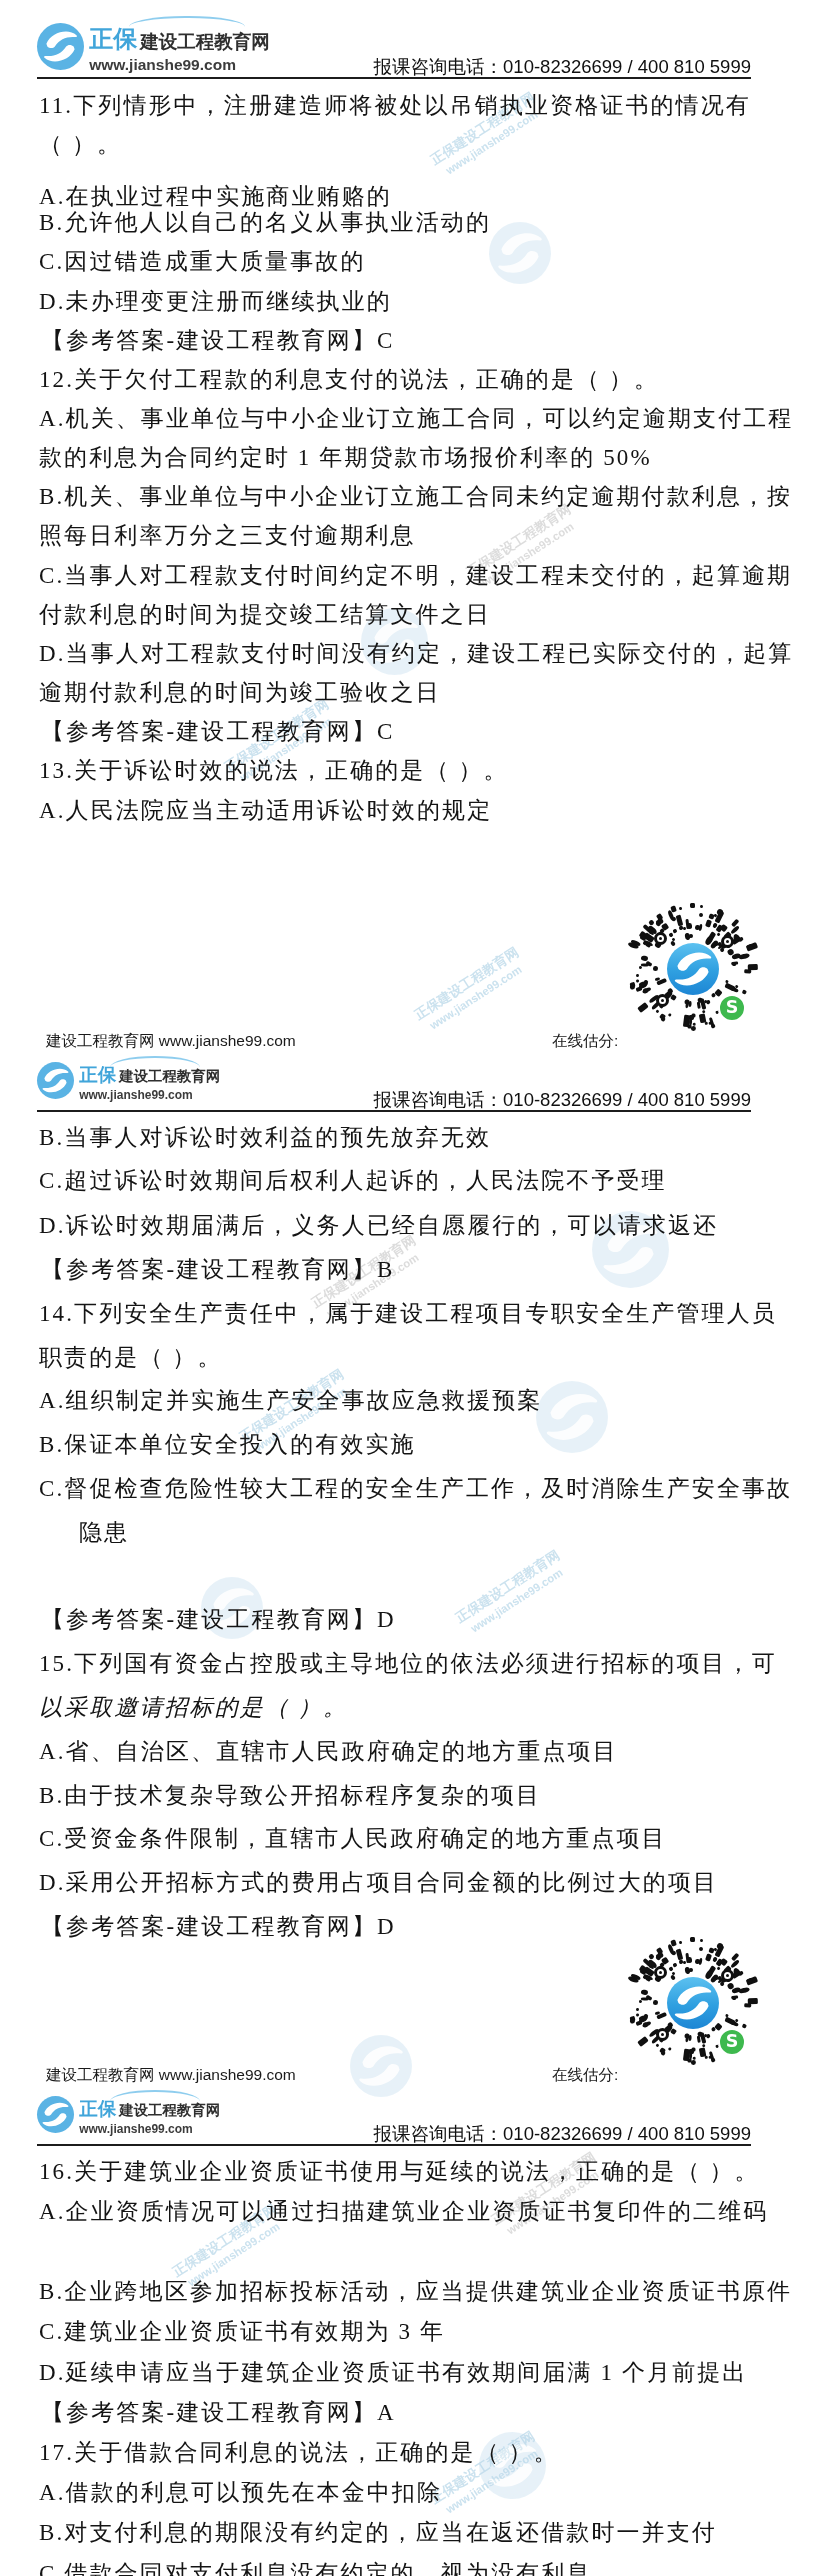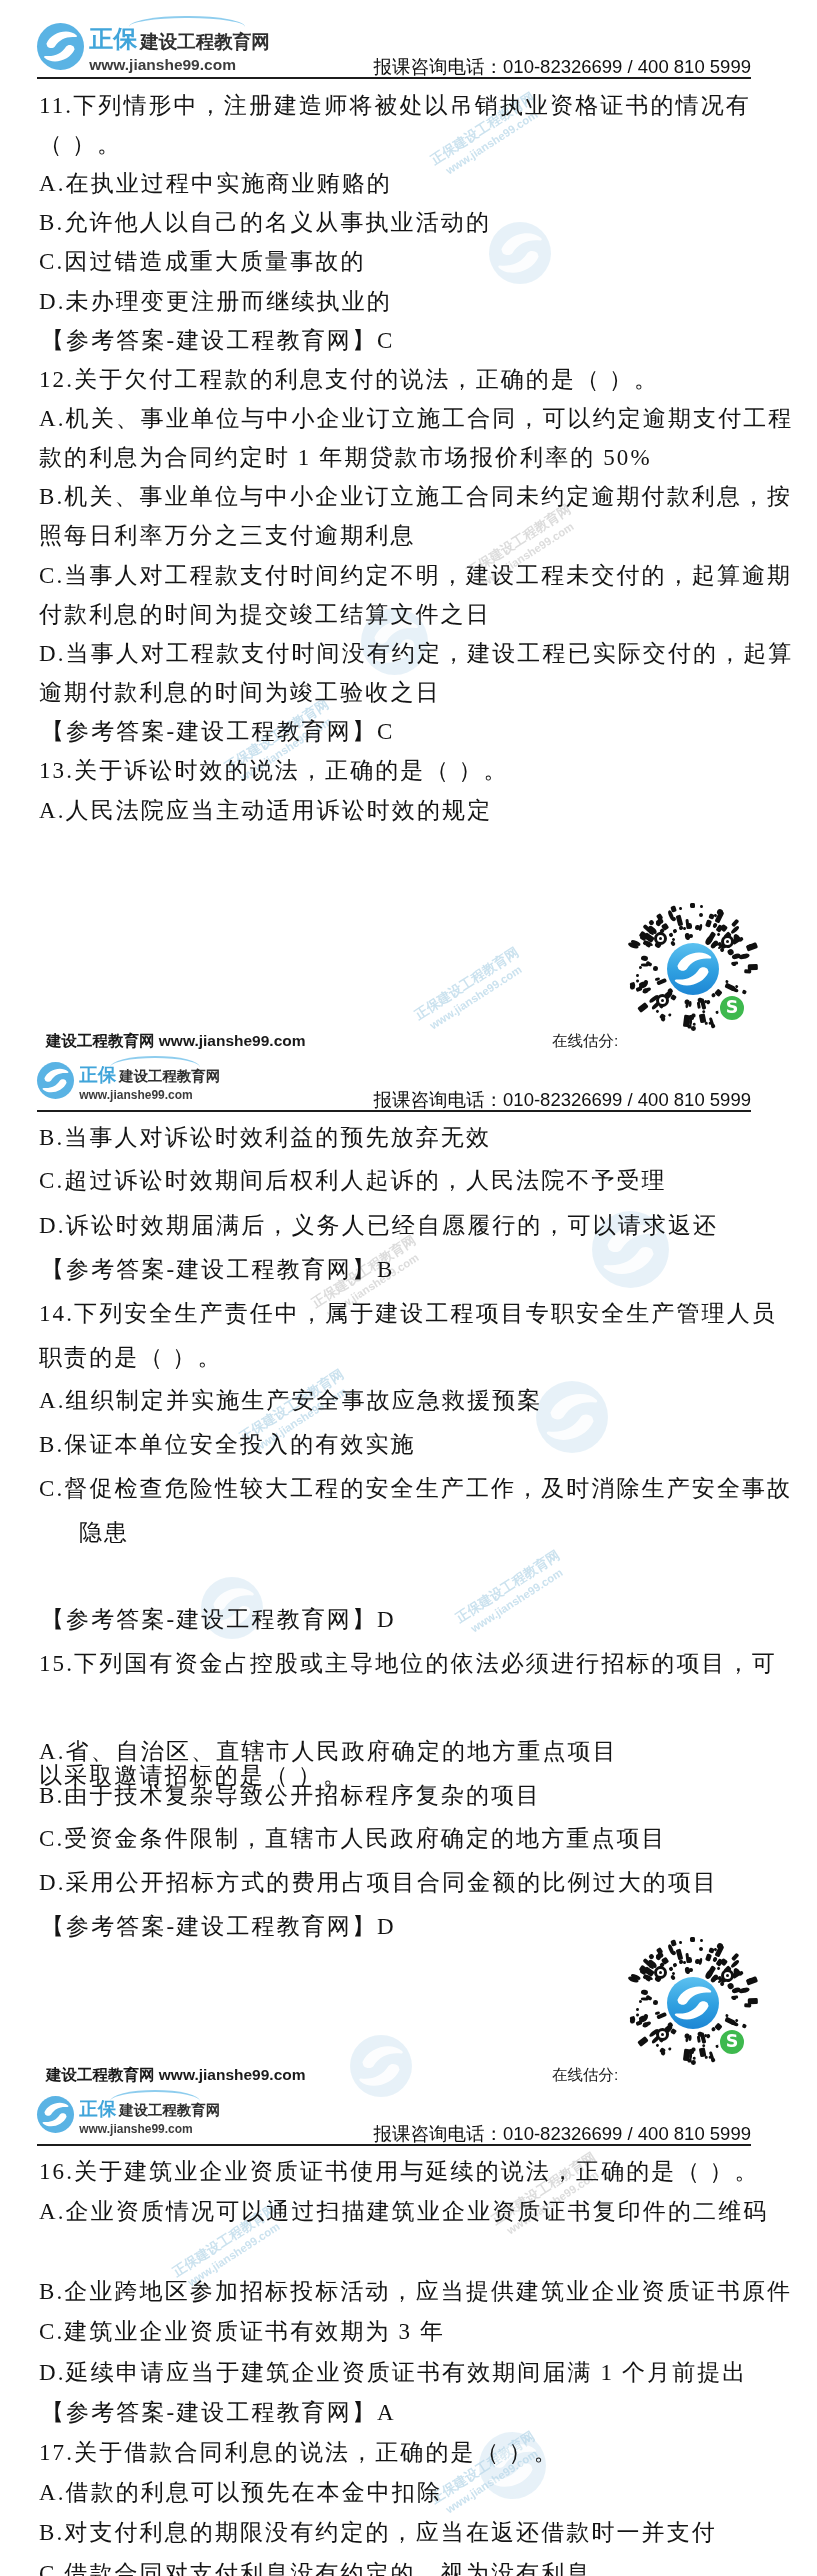--- a/index.html
+++ b/index.html
@@ -31,21 +31,21 @@
   .sitename{color:#2f2f2f;font-family:"Liberation Sans",sans-serif;font-weight:bold;}
   .siteurl{color:#3c3c3c;font-family:"Liberation Sans",sans-serif;font-weight:bold;}
   .phone{
     position:absolute;right:67px;text-align:right;white-space:nowrap;
     font-family:"Liberation Sans",sans-serif;font-size:18.5px;color:#101010;
   }
   .rule{position:absolute;left:37px;width:714px;height:1.5px;background:#1c1c1c;}
   
   .ft-site{
     position:absolute;left:46px;white-space:nowrap;
-    font-family:"Liberation Sans",sans-serif;font-size:15.5px;color:#1a1a1a;font-weight:bold;
+    font-family:"Liberation Sans",sans-serif;font-size:15.5px;color:#1a1a1a;
   }
   .ft-score{
     position:absolute;left:552px;white-space:nowrap;
     font-family:"Liberation Sans",sans-serif;font-size:15.5px;color:#1a1a1a;
   }
   
   .qr{position:absolute;width:134px;height:134px;}
   .qr .dot{position:absolute;background:#101010;}
   .qr .finder{
     position:absolute;width:13.4px;height:13.4px;border:3.1px solid #101010;
@@ -572,21 +572,21 @@
           <path d="M20 44 C30 20 66 10 84 26 C86 28 85 30 82 30 C64 28 48 34 38 50 C34 55 26 54 22 50 Z" fill="#ffffff"></path>
           <path d="M80 56 C70 80 34 90 16 74 C14 72 15 70 18 70 C36 72 52 66 62 50 C66 45 74 46 78 50 Z" fill="#ffffff"></path>
         </svg>
       </div>
       <div class="qr-badge">
         <span>S</span>
       </div>
     </div>
     <div class="tline" style="top: 93px;">11.下列情形中，注册建造师将被处以吊销执业资格证书的情况有</div>
     <div class="tline" style="top: 132px;">（  ）。</div>
-    <div class="tline" style="top: 171px;">A.在执业过程中实施商业贿赂的</div>
+    <div class="tline" style="top: 184px;">A.在执业过程中实施商业贿赂的</div>
     <div class="tline" style="top: 210px;">B.允许他人以自己的名义从事执业活动的</div>
     <div class="tline" style="top: 249px;">C.因过错造成重大质量事故的</div>
     <div class="tline" style="top: 289px;">D.未办理变更注册而继续执业的</div>
     <div class="tline ans" style="top: 328px;">【参考答案-建设工程教育网】C</div>
     <div class="tline" style="top: 367px;">12.关于欠付工程款的利息支付的说法，正确的是（  ）。</div>
     <div class="tline" style="top: 406px;">A.机关、事业单位与中小企业订立施工合同，可以约定逾期支付工程</div>
     <div class="tline" style="top: 445px;">款的利息为合同约定时 1 年期贷款市场报价利率的 50%</div>
     <div class="tline" style="top: 484px;">B.机关、事业单位与中小企业订立施工合同未约定逾期付款利息，按</div>
     <div class="tline" style="top: 523px;">照每日利率万分之三支付逾期利息</div>
     <div class="tline" style="top: 563px;">C.当事人对工程款支付时间约定不明，建设工程未交付的，起算逾期</div>
@@ -601,21 +601,21 @@
     <div class="tline" style="top: 1213px;">D.诉讼时效期届满后，义务人已经自愿履行的，可以请求返还</div>
     <div class="tline ans" style="top: 1257px;">【参考答案-建设工程教育网】B</div>
     <div class="tline" style="top: 1301px;">14.下列安全生产责任中，属于建设工程项目专职安全生产管理人员</div>
     <div class="tline" style="top: 1345px;">职责的是（  ）。</div>
     <div class="tline" style="top: 1388px;">A.组织制定并实施生产安全事故应急救援预案</div>
     <div class="tline" style="top: 1432px;">B.保证本单位安全投入的有效实施</div>
     <div class="tline" style="top: 1476px;">C.督促检查危险性较大工程的安全生产工作，及时消除生产安全事故</div>
     <div class="tline" style="top: 1520px; margin-left: 40px;">隐患</div>
     <div class="tline ans" style="top: 1607px;">【参考答案-建设工程教育网】D</div>
     <div class="tline" style="top: 1651px;">15.下列国有资金占控股或主导地位的依法必须进行招标的项目，可</div>
-    <div class="tline" style="top: 1763px;">以采取邀请招标的是（  ）。</div>
+    <div class="tline" style="top: 1695px; font-style: italic;">以采取邀请招标的是（  ）。</div>
     <div class="tline" style="top: 1739px;">A.省、自治区、直辖市人民政府确定的地方重点项目</div>
     <div class="tline" style="top: 1783px;">B.由于技术复杂导致公开招标程序复杂的项目</div>
     <div class="tline" style="top: 1826px;">C.受资金条件限制，直辖市人民政府确定的地方重点项目</div>
     <div class="tline" style="top: 1870px;">D.采用公开招标方式的费用占项目合同金额的比例过大的项目</div>
     <div class="tline ans" style="top: 1914px;">【参考答案-建设工程教育网】D</div>
     <div class="tline" style="top: 2159px;">16.关于建筑业企业资质证书使用与延续的说法，正确的是（  ）。</div>
     <div class="tline" style="top: 2199px;">A.企业资质情况可以通过扫描建筑业企业资质证书复印件的二维码</div>
     <div class="tline" style="top: 2279px;">B.企业跨地区参加招标投标活动，应当提供建筑业企业资质证书原件</div>
     <div class="tline" style="top: 2319px;">C.建筑业企业资质证书有效期为 3 年</div>
     <div class="tline" style="top: 2360px;">D.延续申请应当于建筑企业资质证书有效期间届满 1 个月前提出</div>

